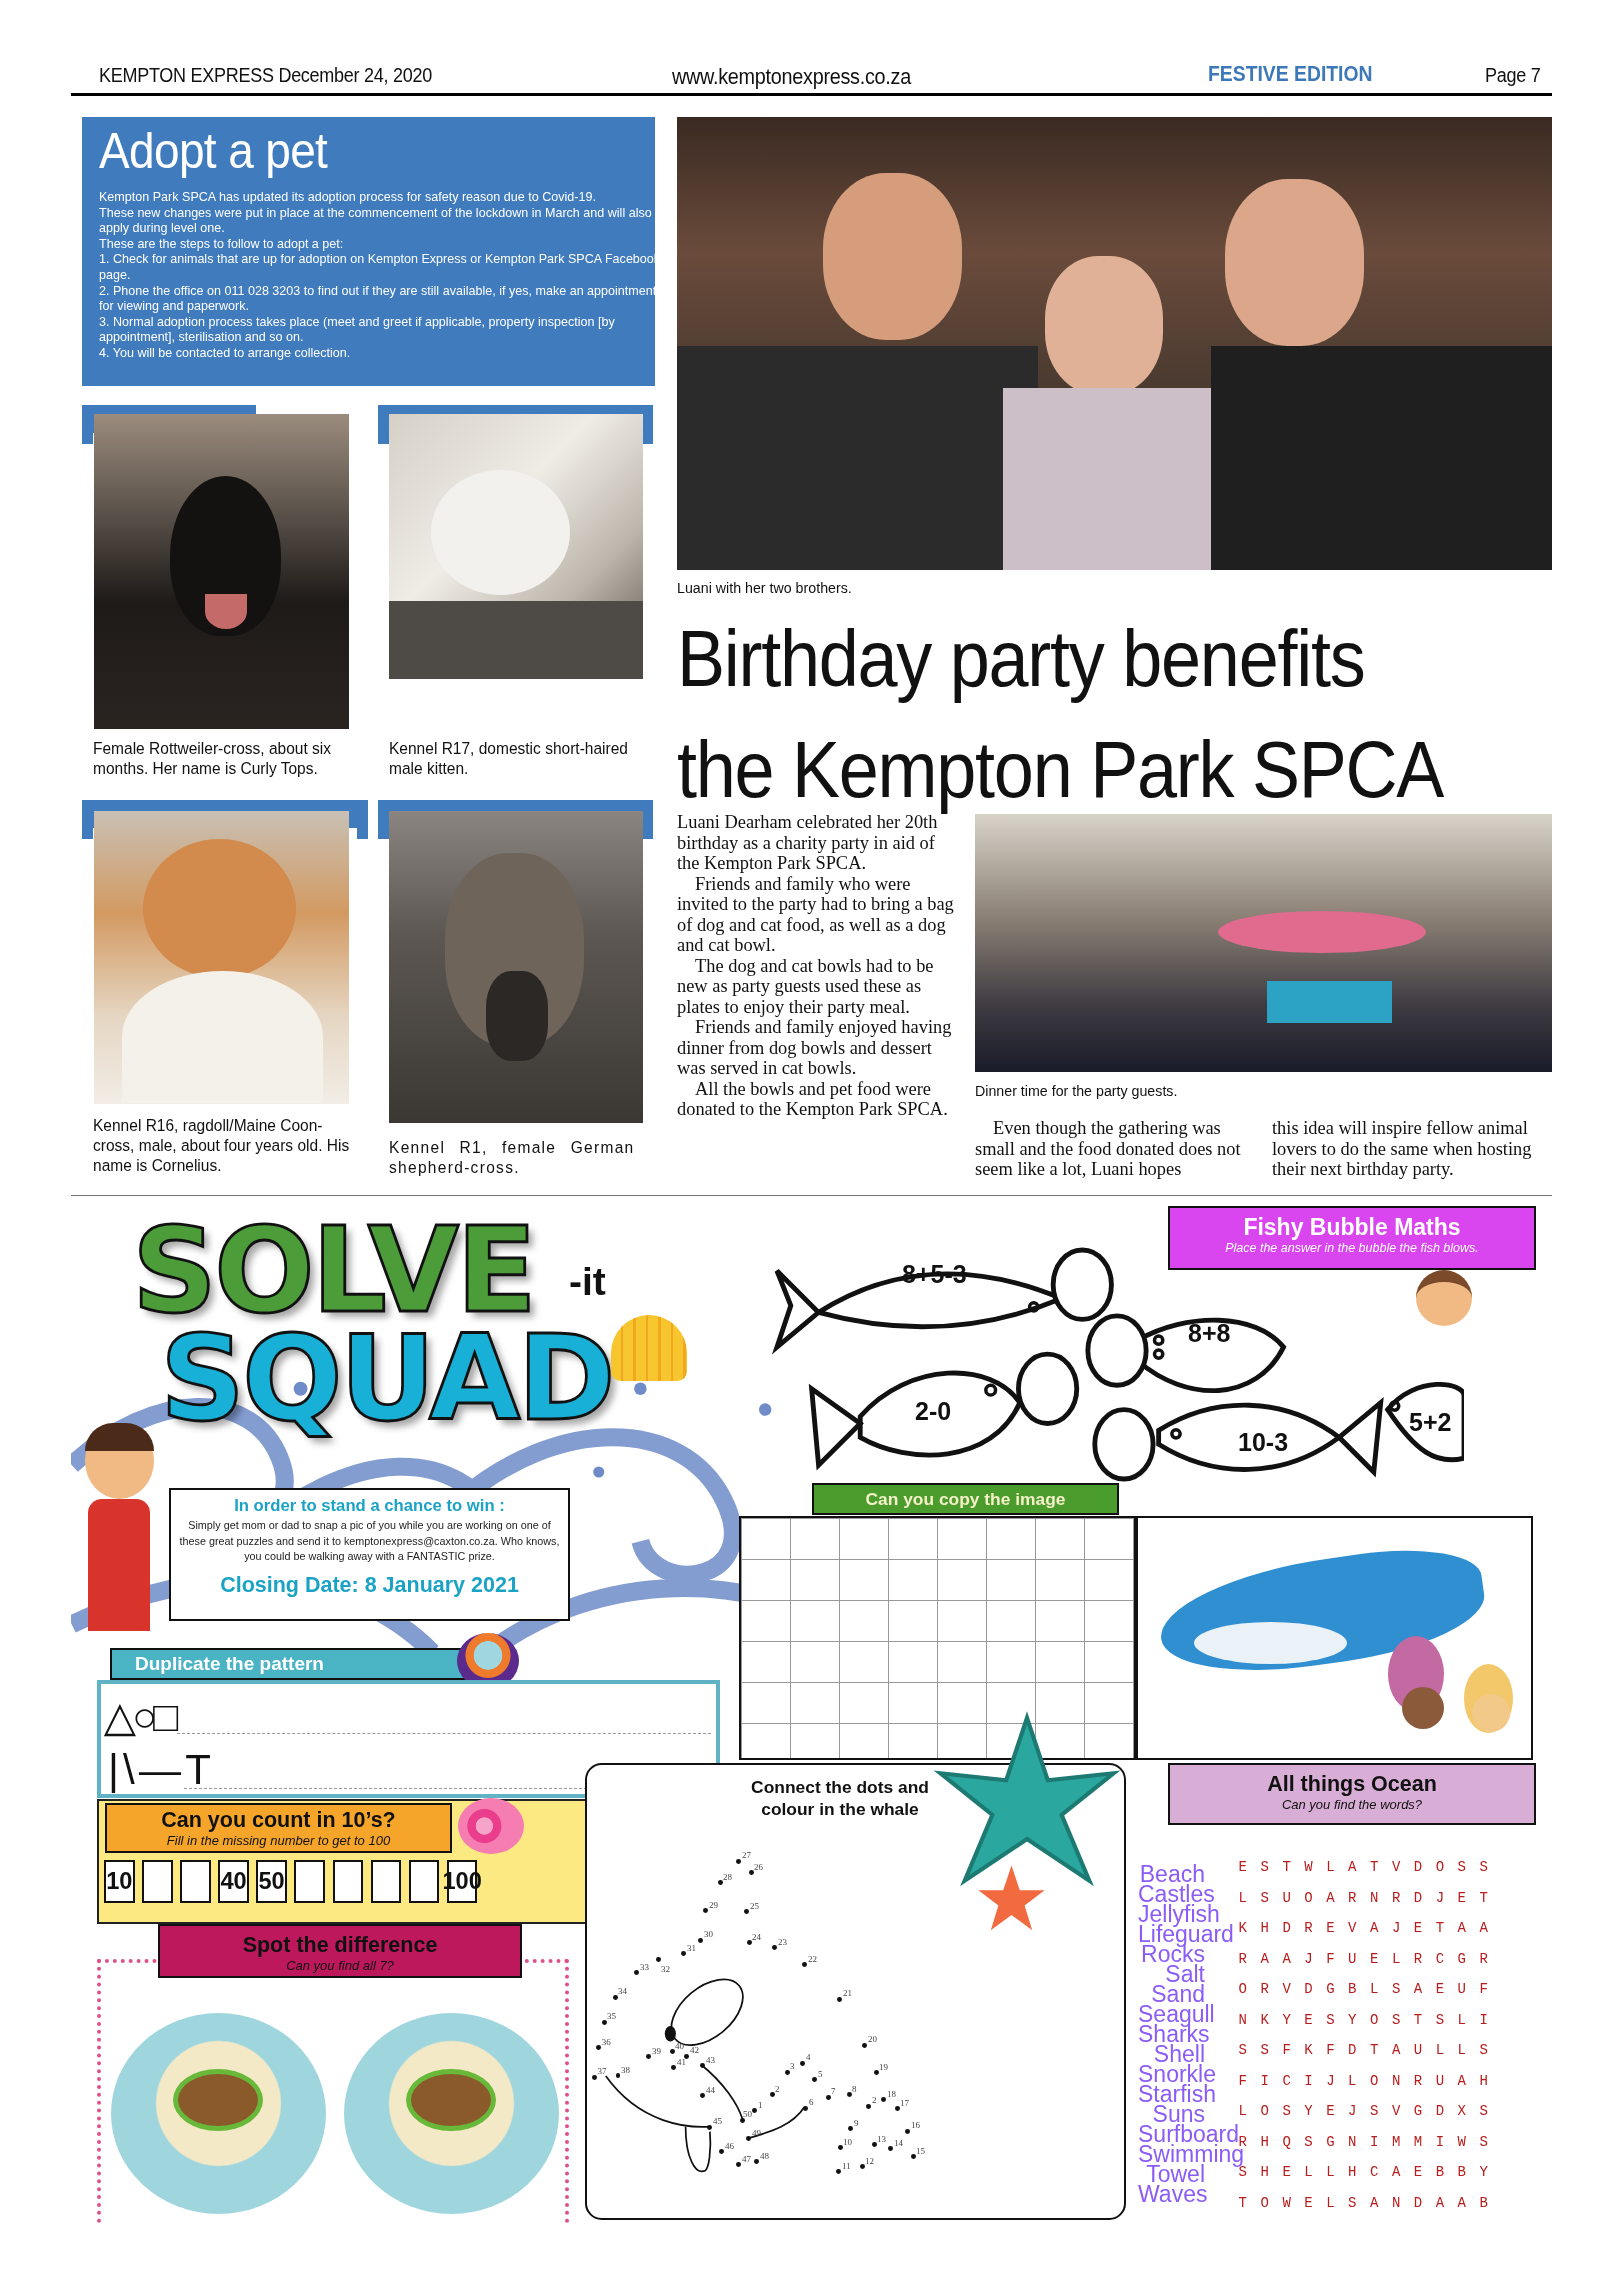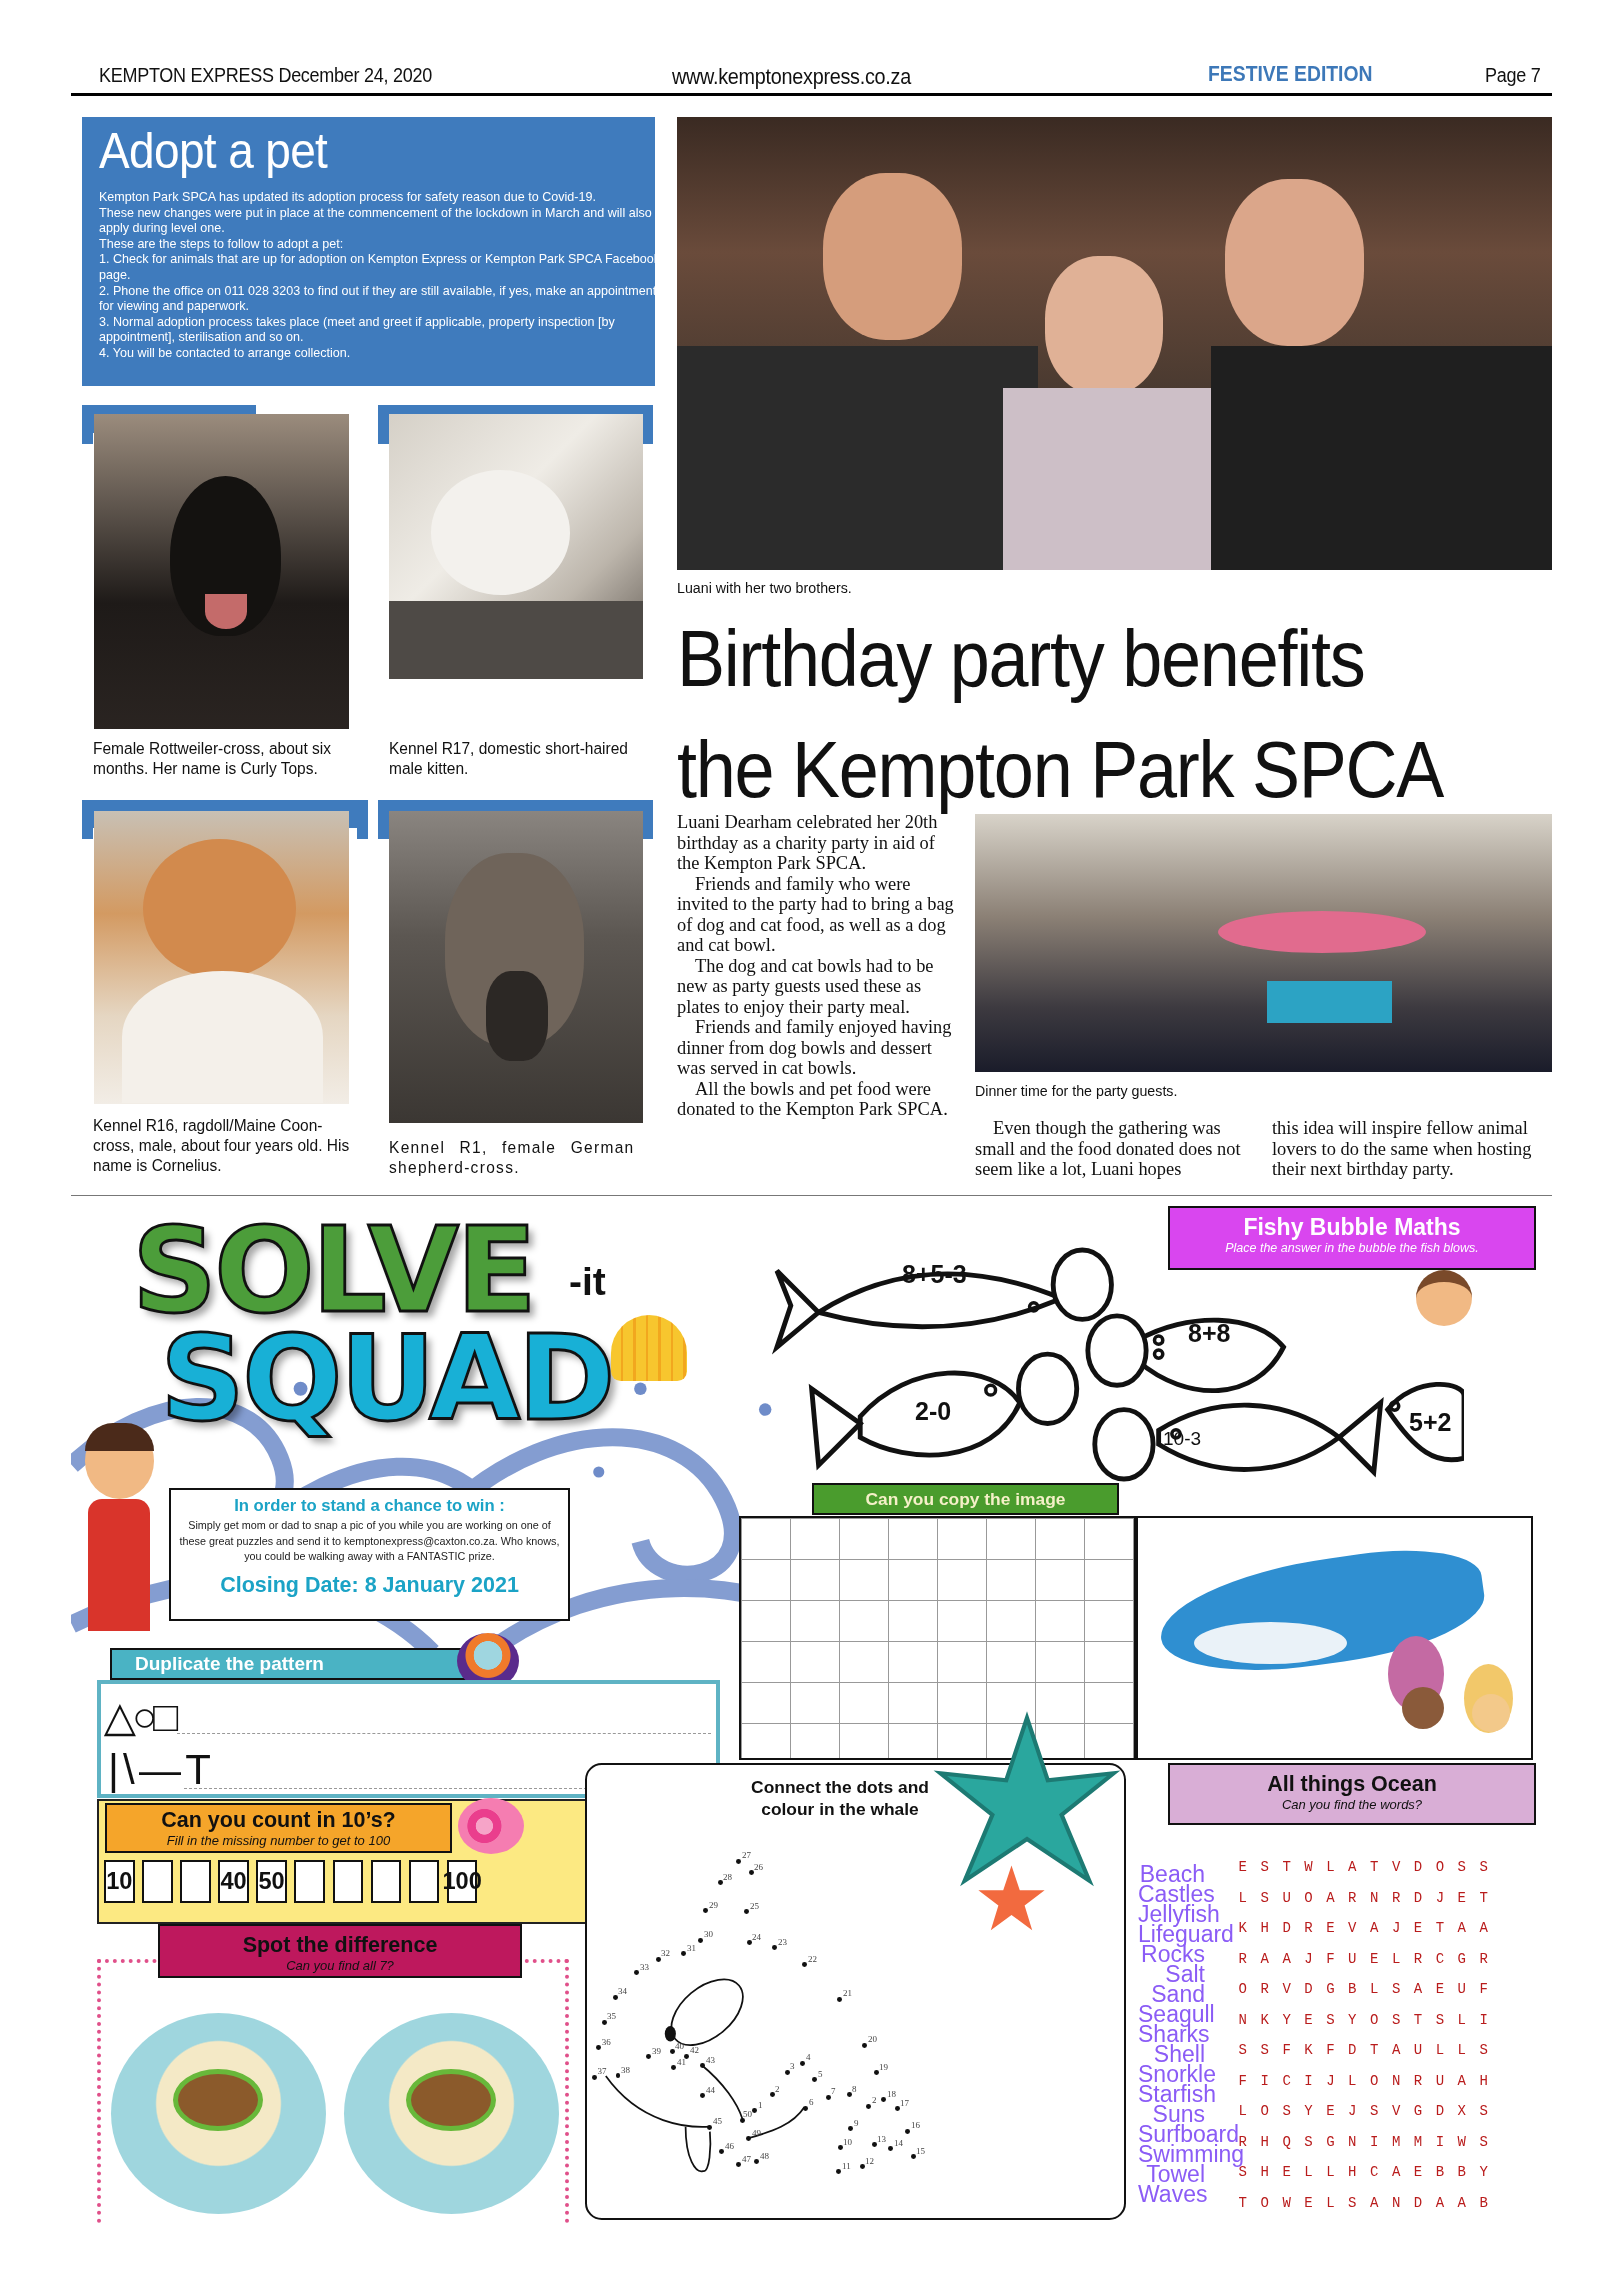--- a/index.html
+++ b/index.html
@@ -179,21 +179,21 @@
       <circle cx="560" cy="150" r="6"></circle>
       <circle cx="560" cy="170" r="6"></circle>
     <circle cx="318" cy="222" r="7"></circle>
       <circle cx="585" cy="285" r="6"></circle>
       <circle cx="900" cy="245" r="6"></circle>
   </g>
 </svg>
 <div class="abs" style="left:902px;top:1260px;font-weight:bold;font-size:25px">8+5-3</div>
 <div class="abs" style="left:1188px;top:1319px;font-weight:bold;font-size:25px">8+8</div>
 <div class="abs" style="left:915px;top:1397px;font-weight:bold;font-size:25px">2-0</div>
-<div class="abs" style="left:1163px;top:1428px;font-weight:normal;font-size:19px">10-3</div>
+<div class="abs" style="left:1238px;top:1428px;font-weight:bold;font-size:25px">10-3</div>
 <div class="abs" style="left:1409px;top:1408px;font-weight:bold;font-size:25px">5+2</div>
 
 <div class="abs banner" style="left:812px;top:1483px;width:307px;height:32px;background:#4a9c2d;color:#f5f0c8;font-size:17.4px;line-height:28px">Can you copy the image</div>
 <div class="abs" style="left:739px;top:1516px;width:397px;height:244px;border:2.1px solid #111;background:#fff;
   background-image:linear-gradient(#999 1.4px,transparent 1.4px),linear-gradient(90deg,#999 1.4px,transparent 1.4px);background-size:49px 41px"></div>
 <div class="abs" style="left:1136px;top:1516px;width:397px;height:244px;border:2.1px solid #111;background:#fff">
   <div style="position:absolute;left:21px;top:42px;width:326px;height:104px;border-radius:60% 40% 50% 50%;background:#2f8fd1;transform:rotate(-8deg)"></div>
   <div style="position:absolute;left:56px;top:104px;width:153px;height:42px;border-radius:50%;background:#eaf2f8"></div>
   <div style="position:absolute;left:250px;top:118px;width:56px;height:76px;border-radius:50%;background:#c46aa3"></div>
   <div style="position:absolute;left:326px;top:146px;width:49px;height:69px;border-radius:50%;background:#f2c86a"></div>
@@ -271,21 +271,21 @@
     <span class="dotnum" style="left:165px;top:68px">25</span>
   <div class="dot" style="left:113px;top:105px"></div>
     <span class="dotnum" style="left:119px;top:96px">30</span>
   <div class="dot" style="left:162px;top:107px"></div>
     <span class="dotnum" style="left:167px;top:99px">24</span>
   <div class="dot" style="left:187px;top:112px"></div>
     <span class="dotnum" style="left:193px;top:104px">23</span>
   <div class="dot" style="left:96px;top:118px"></div>
     <span class="dotnum" style="left:102px;top:110px">31</span>
   <div class="dot" style="left:71px;top:124px"></div>
-    <span class="dotnum" style="left:76px;top:115px">32</span>
+    <span class="dotnum" style="left:76px;top:131px">32</span>
   <div class="dot" style="left:217px;top:129px"></div>
     <span class="dotnum" style="left:223px;top:121px">22</span>
   <div class="dot" style="left:49px;top:137px"></div>
     <span class="dotnum" style="left:55px;top:129px">33</span>
   <div class="dot" style="left:28px;top:162px"></div>
     <span class="dotnum" style="left:33px;top:153px">34</span>
   <div class="dot" style="left:252px;top:164px"></div>
     <span class="dotnum" style="left:258px;top:155px">21</span>
   <div class="dot" style="left:16.7px;top:187px"></div>
     <span class="dotnum" style="left:22px;top:178px">35</span>

